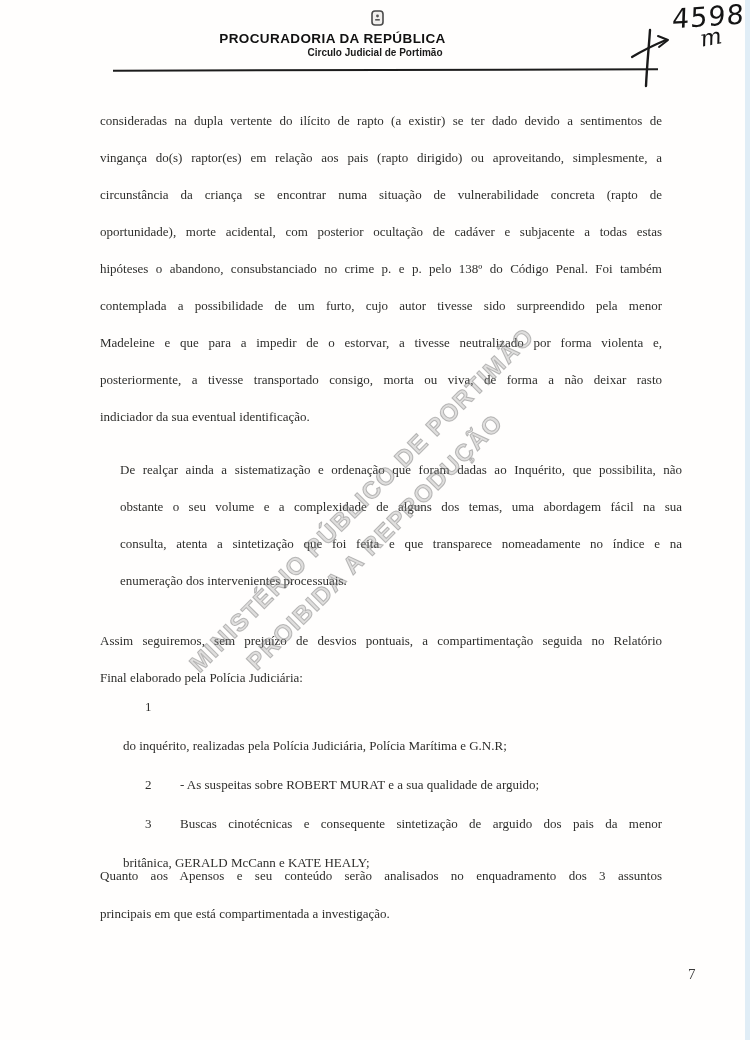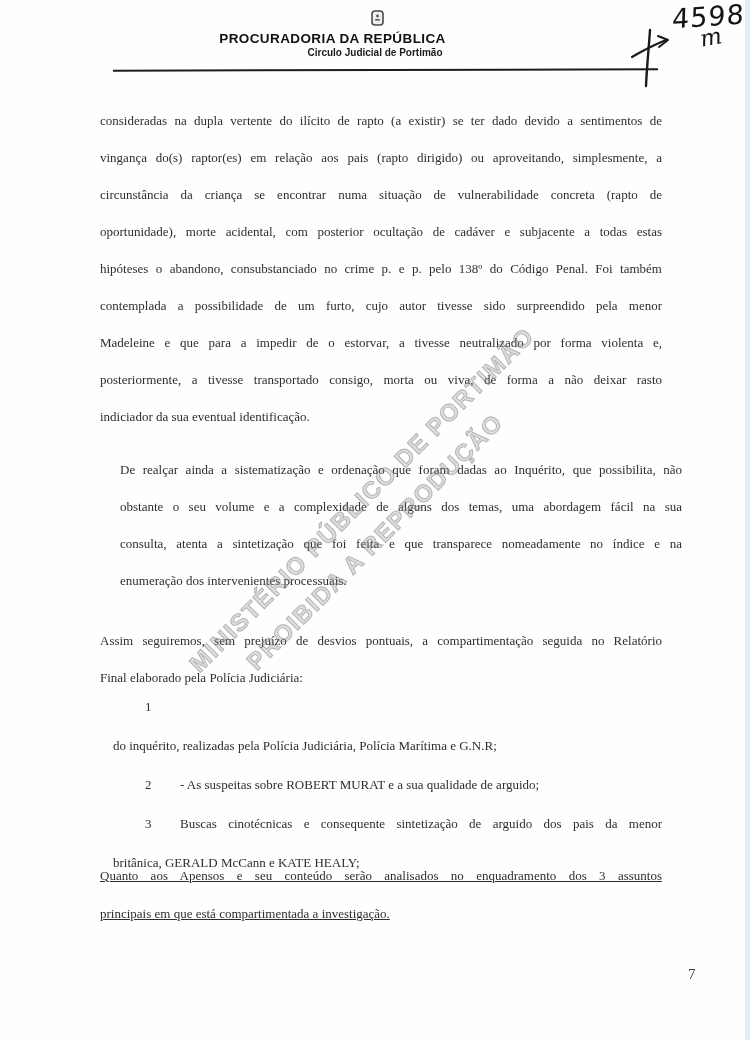--- a/index.html
+++ b/index.html
@@ -37,22 +37,22 @@
   
   .blk{position:absolute;left:100px;width:562px;color:#2e2e2c;font-size:13px;}
   .ln{line-height:37px;height:37px;white-space:nowrap;}
   .ln.j{white-space:normal;text-align:justify;text-align-last:justify;}
   #p1{top:102px;} #p2{top:451px;margin-left:20px;} #p3{top:622px;}
   #list{top:687px;height:200px;}
   .lrow{position:absolute;left:0;width:562px;height:39px;line-height:39px;}
   .lrow .num{position:absolute;left:45px;top:0;}
   .lrow .ltxt{margin-left:80px;}
   .lrow .ltxt.j{text-align:justify;text-align-last:justify;}
-  .lrow .cont{margin-left:13px;}
-  #p4{top:857px;} #p4 .ln{line-height:38px;height:38px;text-decoration:underline;}
+  .lrow .cont{margin-left:23px;}
+  #p4{top:857px;} #p4 .ln{line-height:38px;height:38px;}
   .pagenum{position:absolute;left:688px;top:966px;font-size:15px;color:#3a3a3a;}
 </style>
 </head>
 <body>
 
 <div class="page">
 
   <div class="hdr-emblem">
     <svg width="15" height="17" viewBox="0 0 15 17">
       <rect x="2" y="1" width="11" height="14" rx="3" fill="#f2f0ee" stroke="#4a4a4a" stroke-width="1.6"></rect>

